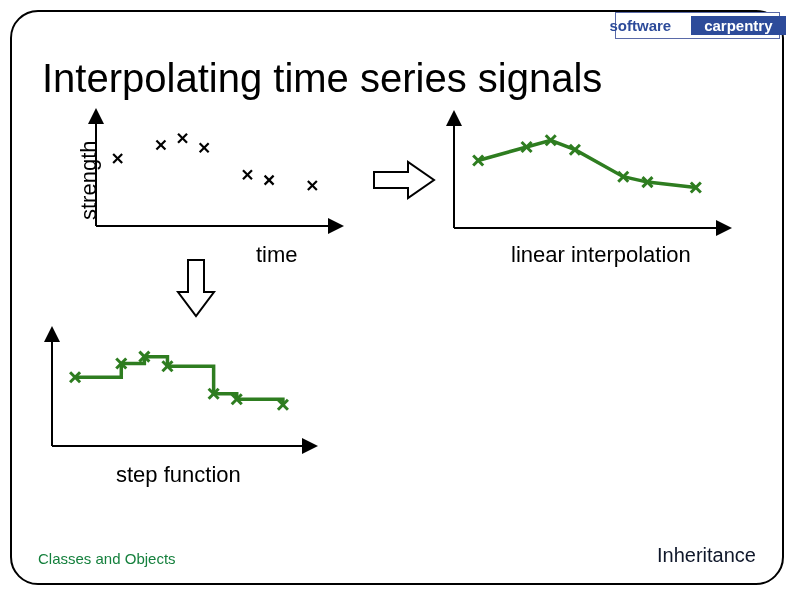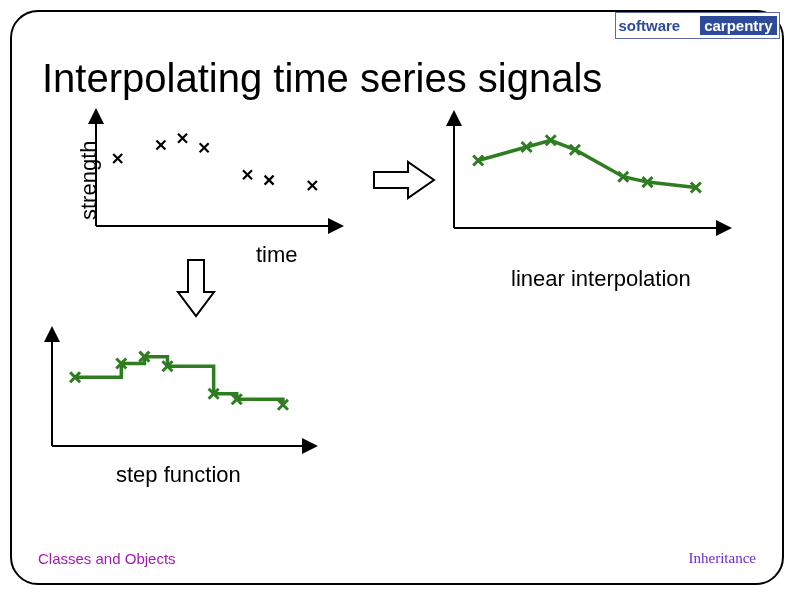--- a/index.html
+++ b/index.html
@@ -33,59 +33,58 @@
     justify-content: center;
     gap: 20px;
     font-size: 15px;
     font-weight: bold;
     z-index: 5;
   }
   .logo .sw { color: #2d4b9a; }
   .logo .cp {
     background: #2d4b9a;
     color: #fff;
-    padding: 1px 4px;
+    padding: 1px 13px;
   }
   .title {
     position: absolute;
     left: 42px;
     top: 56px;
     font-size: 40px;
     color: #000;
   }
   .footer-left {
     position: absolute;
     left: 38px;
     bottom: 28px;
     font-size: 15px;
-    color: #a21caf;
+    color: #15803d;
   }
   .footer-right {
     position: absolute;
     right: 38px;
     bottom: 28px;
-    font-size: 15px;
-    color: #6d28d9;
-    font-family: Liberation Serif, serif;
+    font-size: 20px;
+    color: #0f172a;
   }
   .label {
     position: absolute;
     font-size: 22px;
     color: #000;
   }
   .label.ylabel {
     left: 56px;
     top: 170px;
     transform: rotate(-90deg);
     transform-origin: left top;
     left: 76px;
     top: 220px;
   }
   .label.time { left: 256px; top: 234px; margin-top: 8px; }
-  .label.linear { left: 511px; top: 242px; margin-top: 24px; }
+  .label.linear { left: 511px; top: 242px; }
   .label.step { left: 116px; top: 462px; }
   svg.chart {
     position: absolute;
     overflow: visible;
   }
   .axis { stroke: #000; stroke-width: 2; fill: none; }
   .arrowhead { fill: #000; }
   .pt { stroke: #000; stroke-width: 2.2; }
   .gpt { stroke: #2e7d20; stroke-width: 3; }
   .gline { stroke: #2e7d20; stroke-width: 3.5; fill: none; }

